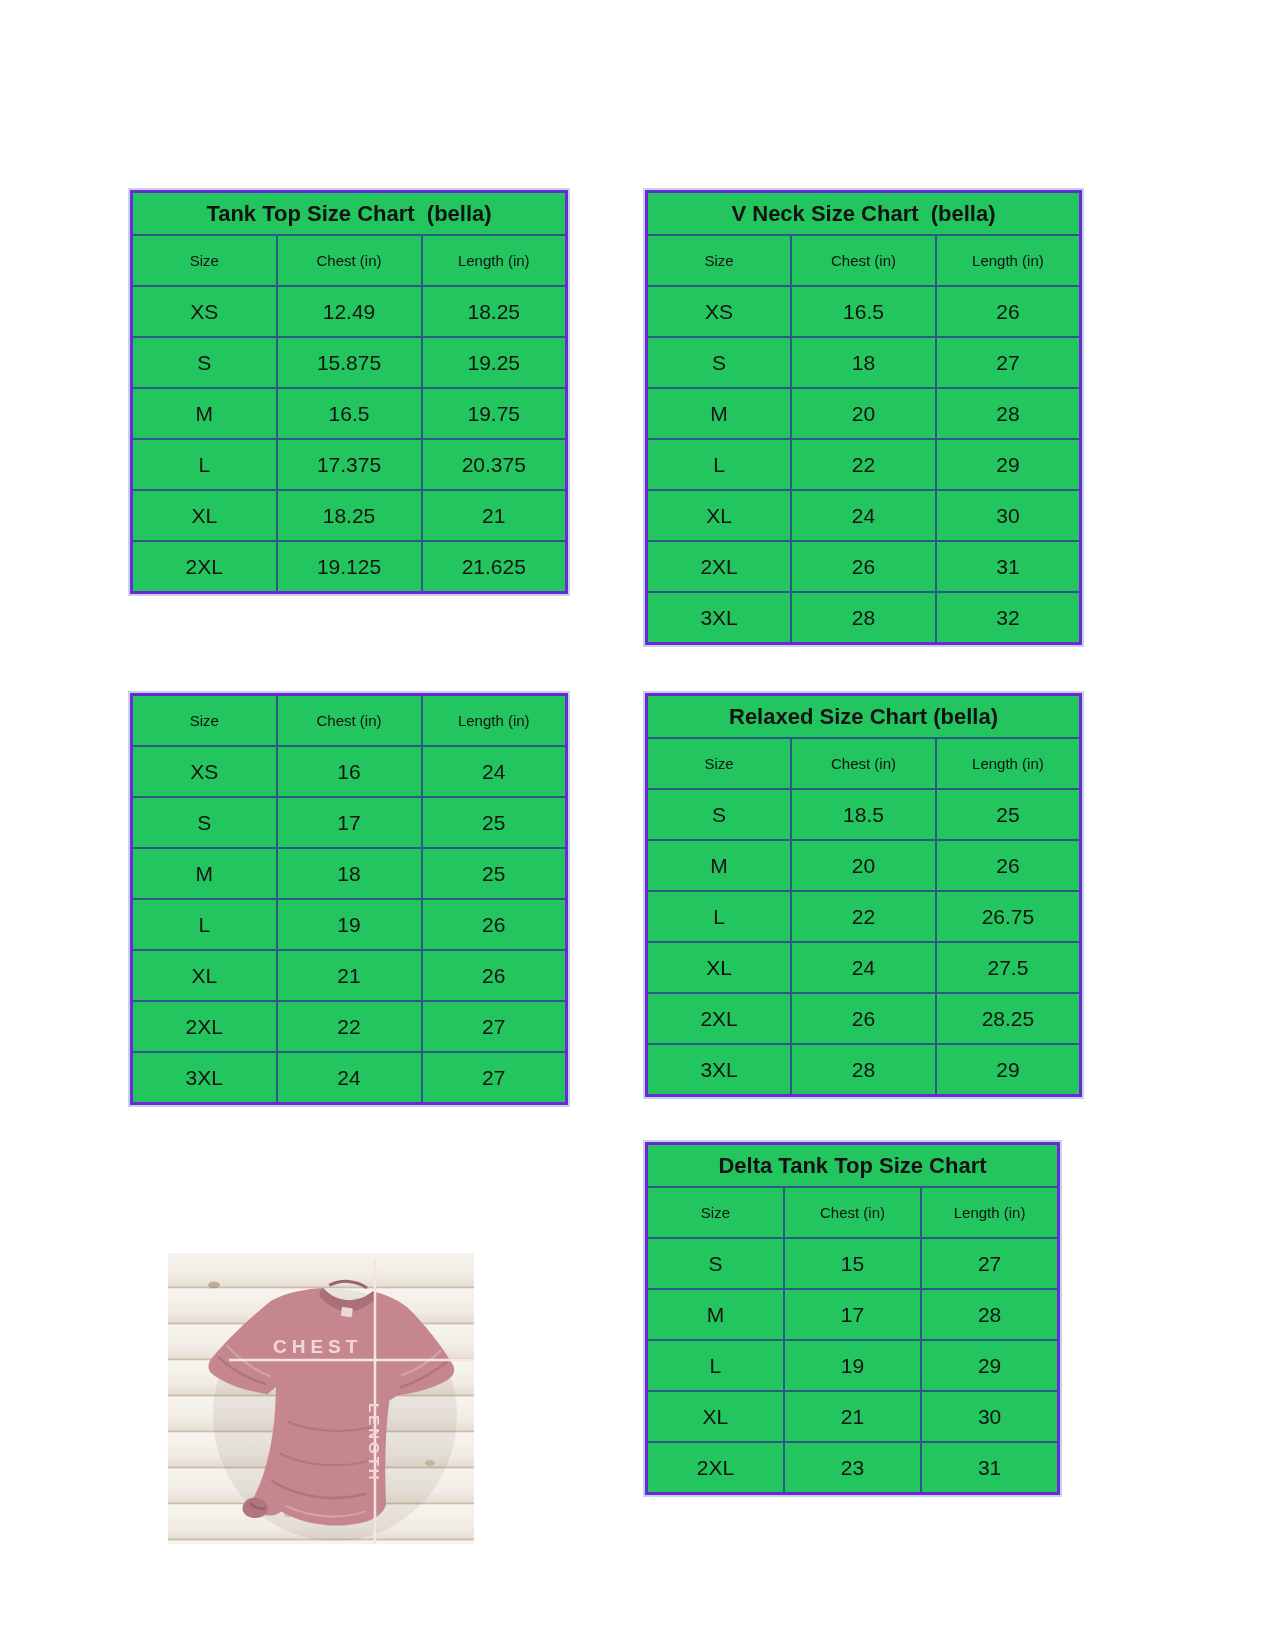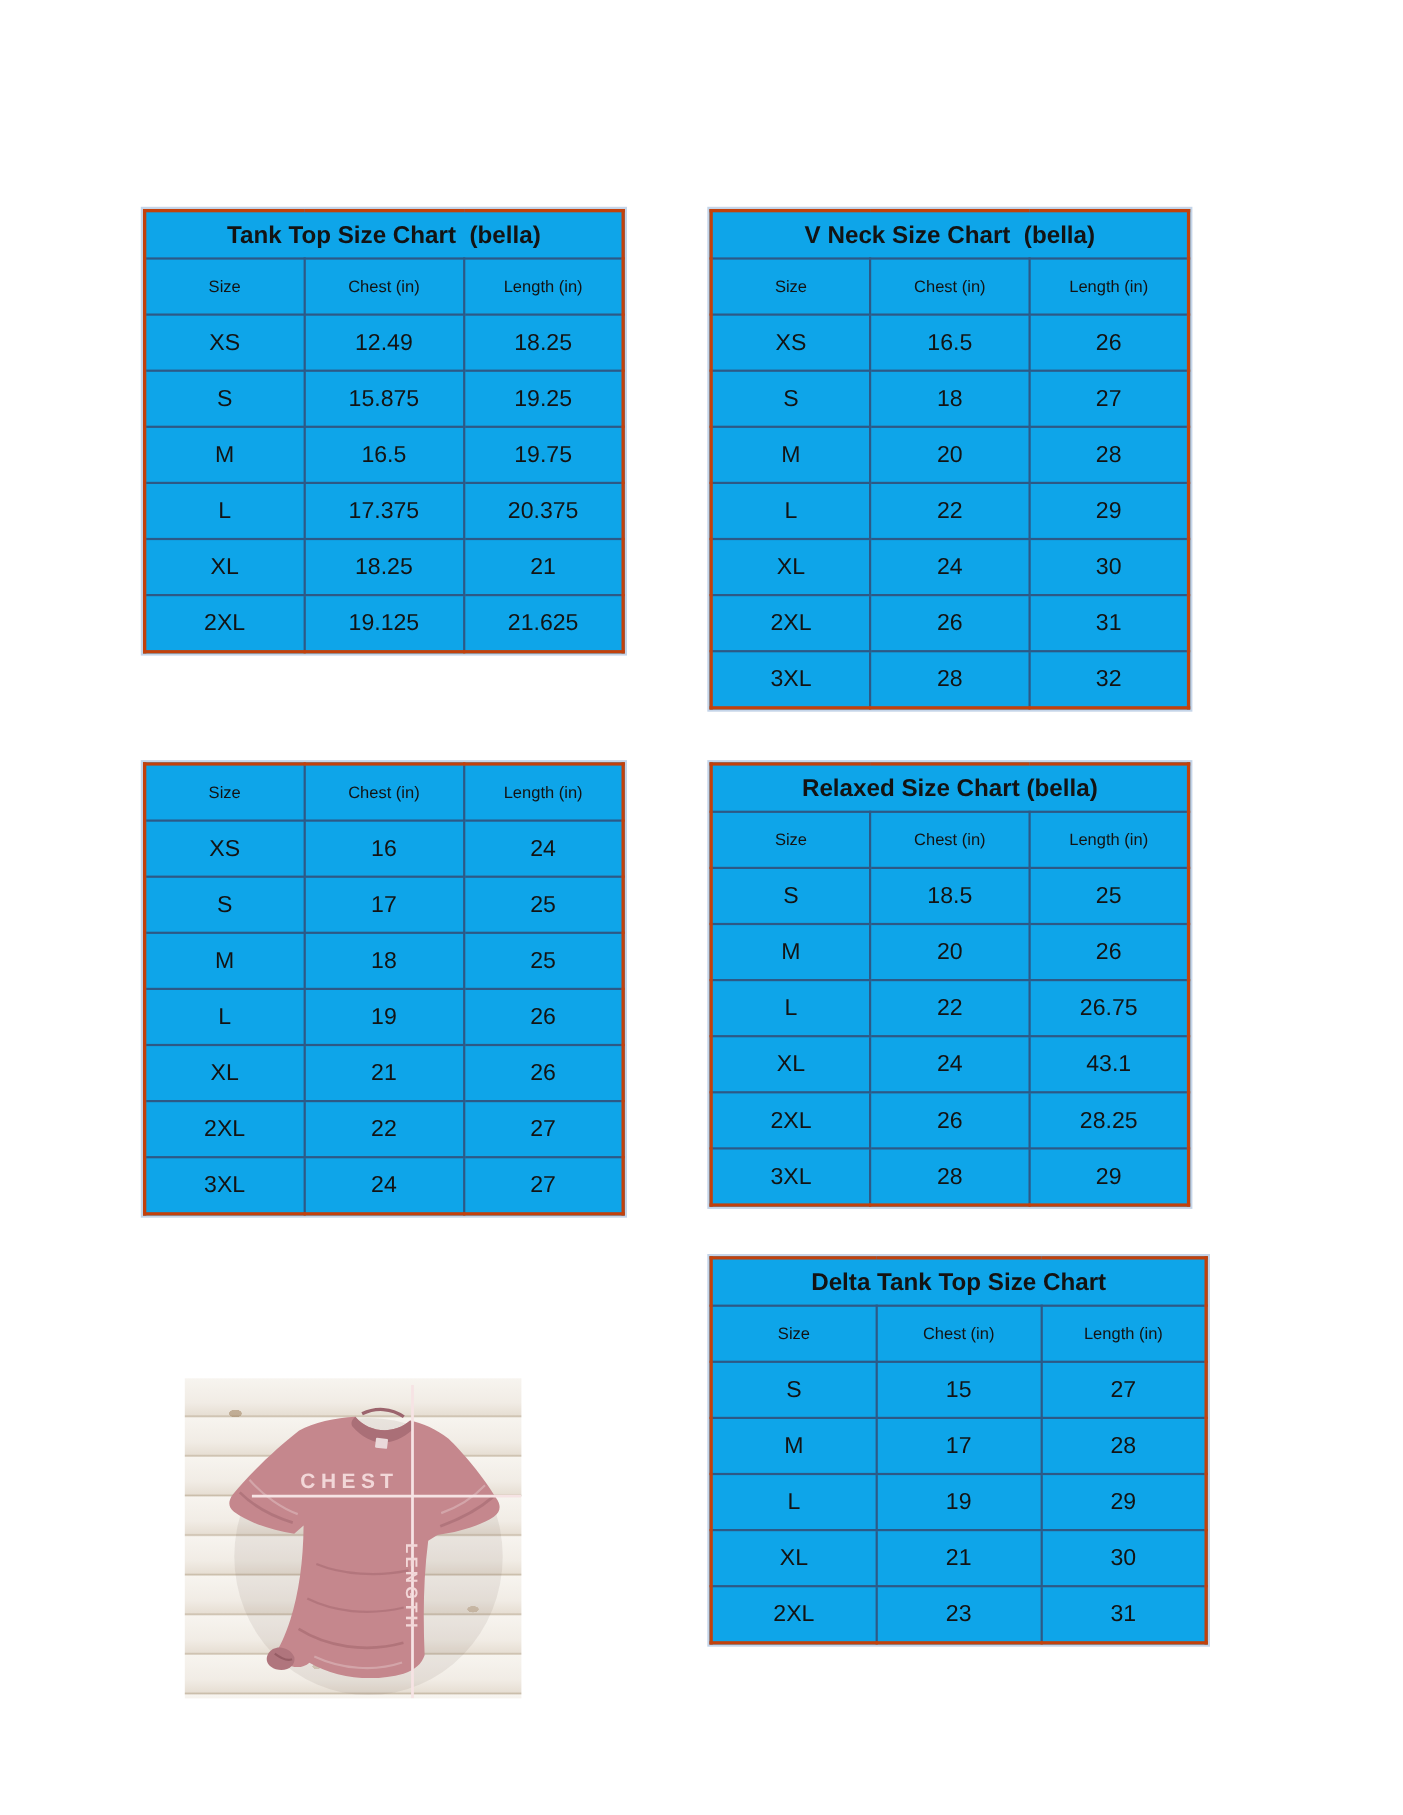--- a/index.html
+++ b/index.html
@@ -5,25 +5,25 @@
   html,body{margin:0;padding:0;}
   body{
     width:1275px;height:1650px;position:relative;background:#ffffff;
     font-family:"Liberation Sans", sans-serif;color:#111;overflow:hidden;
   }
   .table-host{position:absolute;}
   .t1{left:130px;top:190px;width:438px;}
   .t2{left:645px;top:190px;width:437px;}
   .t3{left:130px;top:693px;width:438px;}
   .t4{left:645px;top:693px;width:437px;}
-  .t5{left:645px;top:1142px;width:453px;}
+  .t5{left:645px;top:1142px;width:415px;}
   table.size-table{
     border-collapse:collapse;width:100%;table-layout:fixed;
-    background:#0ea5e9;
-    border:3px solid #c2410c;
+    background:#22c55e;
+    border:3px solid #6d28d9;
     box-shadow:0 0 0 2px rgba(149,179,215,.55);
   }
   table.size-table td{
     border:2px solid #2d5986;
     text-align:center;vertical-align:middle;
     font-size:21px;line-height:1;height:49px;
     padding:0;color:#131313;
   }
   table.size-table td.title-cell{
     font-weight:bold;font-size:22px;height:41px;white-space:pre-wrap;
@@ -207,21 +207,21 @@
           <td>26</td>
         </tr>
         <tr>
           <td>L</td>
           <td>22</td>
           <td>26.75</td>
         </tr>
         <tr>
           <td>XL</td>
           <td>24</td>
-          <td>43.1</td>
+          <td>27.5</td>
         </tr>
         <tr>
           <td>2XL</td>
           <td>26</td>
           <td>28.25</td>
         </tr>
         <tr>
           <td>3XL</td>
           <td>28</td>
           <td>29</td>

